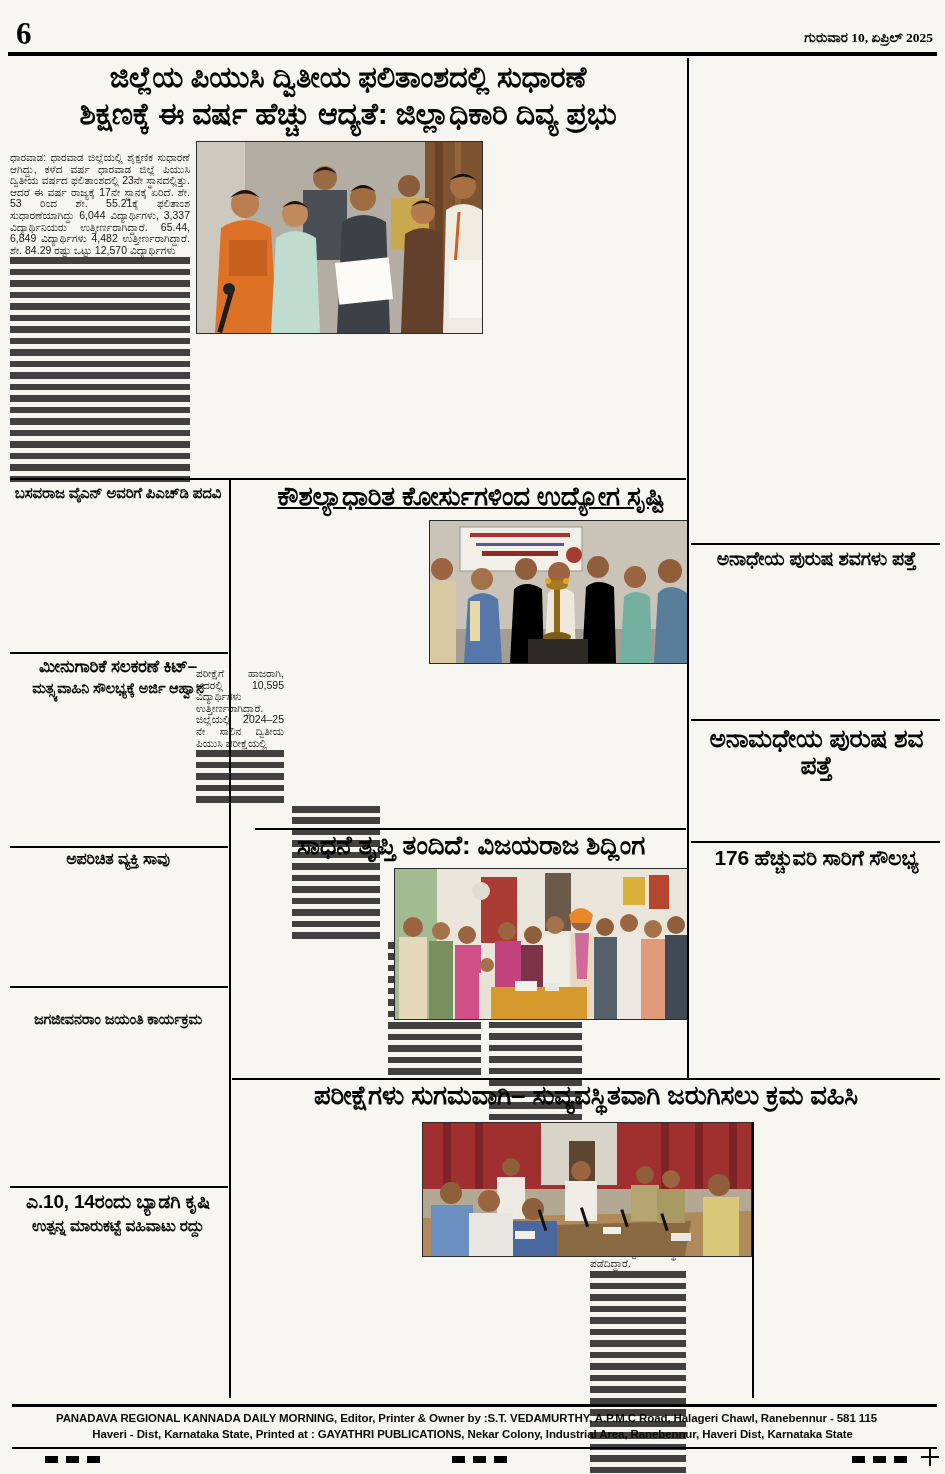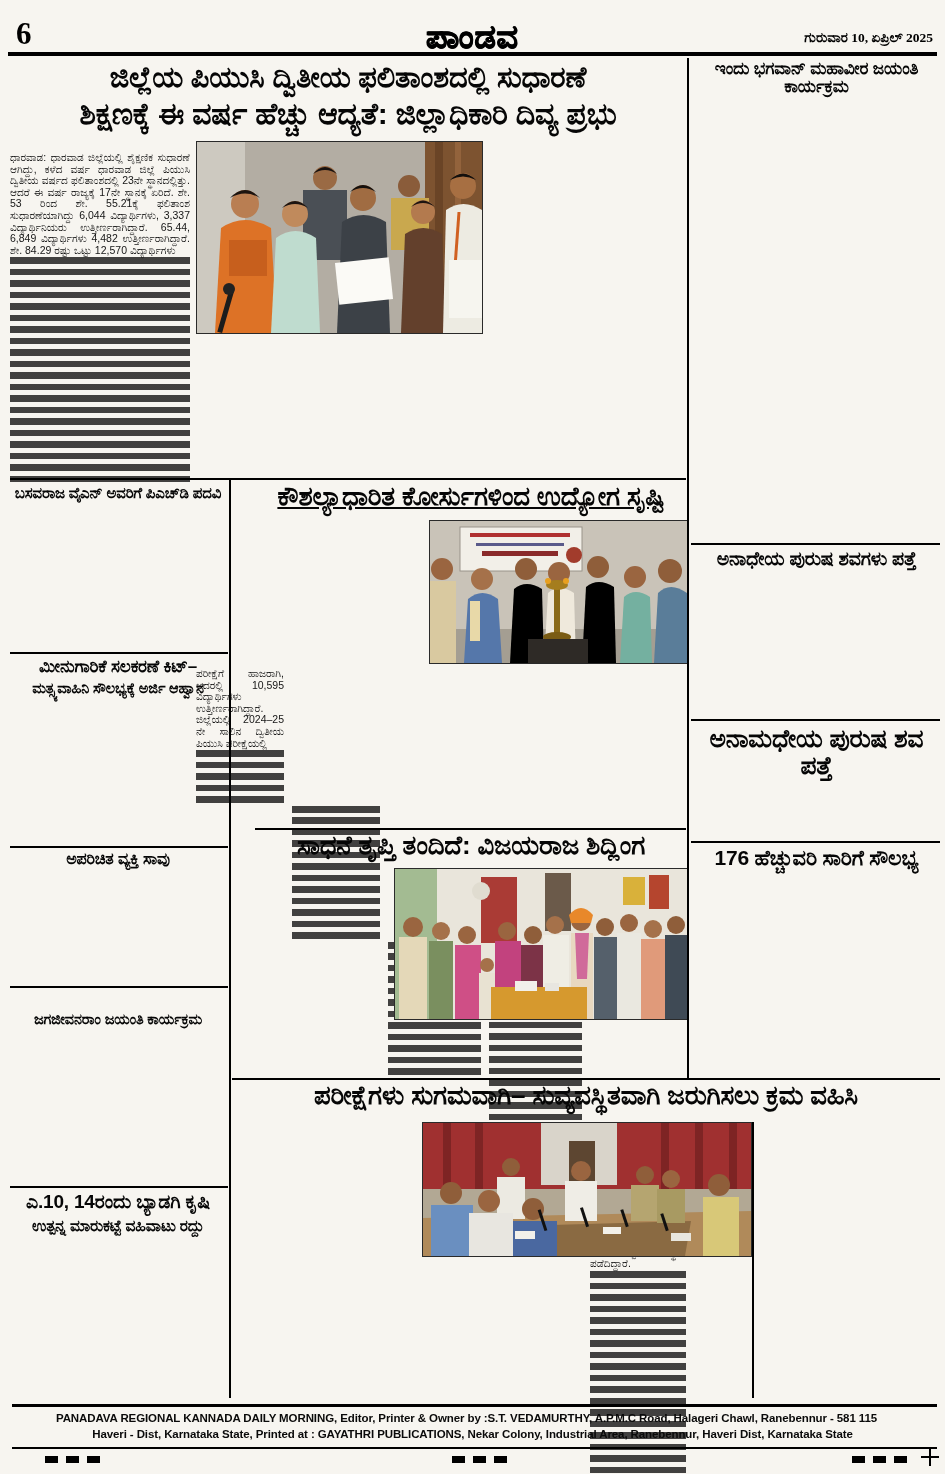--- a/index.html
+++ b/index.html
@@ -24,21 +24,20 @@
   .cross{width:18px;height:18px;
     background:linear-gradient(#000,#000) center/100% 2px no-repeat,
                linear-gradient(#000,#000) center/2px 100% no-repeat;}
 </style>
 </head>
 <body>
 
 <div id="page">
 
   <div class="abs pageno" style="left:16px;top:16px;">6</div>
-  <div class="abs masthead" style="left:0;right:0;top:18px;text-align:center;">ಪಾಂಡವ</div>
   <div class="abs dateline" style="right:12px;top:30px;">ಗುರುವಾರ 10, ಏಪ್ರಿಲ್ 2025</div>
   <div class="abs rule-h" style="left:8px;right:8px;top:52px;height:4px;"></div>
 
   <div class="abs headline" style="left:10px;top:62px;width:676px;font-size:29px;">ಜಿಲ್ಲೆಯ ಪಿಯುಸಿ ದ್ವಿತೀಯ ಫಲಿತಾಂಶದಲ್ಲಿ ಸುಧಾರಣೆ</div>
   <div class="abs headline" style="left:10px;top:98px;width:676px;font-size:30px;">ಶಿಕ್ಷಣಕ್ಕೆ ಈ ವರ್ಷ ಹೆಚ್ಚು ಆದ್ಯತೆ: ಜಿಲ್ಲಾಧಿಕಾರಿ ದಿವ್ಯ ಪ್ರಭು</div>
 
   <div class="abs body-block" style="left:10px;top:152px;width:180px;height:330px;">
     <p class="lead">ಧಾರವಾಡ: ಧಾರವಾಡ ಜಿಲ್ಲೆಯಲ್ಲಿ ಶೈಕ್ಷಣಿಕ ಸುಧಾರಣೆ ಆಗಿದ್ದು, ಕಳೆದ ವರ್ಷ ಧಾರವಾಡ ಜಿಲ್ಲೆ ಪಿಯುಸಿ ದ್ವಿತೀಯ ವರ್ಷದ ಫಲಿತಾಂಶದಲ್ಲಿ 23ನೇ ಸ್ಥಾನದಲ್ಲಿತ್ತು. ಆದರೆ ಈ ವರ್ಷ ರಾಜ್ಯಕ್ಕೆ 17ನೇ ಸ್ಥಾನಕ್ಕೆ ಏರಿದೆ. ಶೇ. 53 ರಿಂದ ಶೇ. 55.21ಕ್ಕೆ ಫಲಿತಾಂಶ ಸುಧಾರಣೆಯಾಗಿದ್ದು 6,044 ವಿದ್ಯಾರ್ಥಿಗಳು, 3,337 ವಿದ್ಯಾರ್ಥಿನಿಯರು ಉತ್ತೀರ್ಣರಾಗಿದ್ದಾರೆ. 65.44, 6,849 ವಿದ್ಯಾರ್ಥಿಗಳು 4,482 ಉತ್ತೀರ್ಣರಾಗಿದ್ದಾರೆ. ಶೇ. 84.29 ರಷ್ಟು ಒಟ್ಟು 12,570 ವಿದ್ಯಾರ್ಥಿಗಳು</p>
   </div>
 
@@ -190,21 +189,20 @@
       <circle cx="281" cy="56" r="9" fill="#8f5e3a"></circle>
         <rect x="270" y="66" width="22" height="84" fill="#3f4a55"></rect>
       <rect x="96" y="118" width="96" height="32" fill="#d6992e"></rect>
       <rect x="120" y="112" width="22" height="10" fill="#f2f0ea"></rect>
       <rect x="150" y="114" width="14" height="8" fill="#e8e6e0"></rect>
     </svg>
   </div>
 
   <div class="abs rule-v" style="left:687px;top:58px;height:1020px;"></div>
 
-  <div class="abs headline" style="left:693px;top:60px;width:247px;font-size:17px;">ಇಂದು ಭಗವಾನ್ ಮಹಾವೀರ ಜಯಂತಿ ಕಾರ್ಯಕ್ರಮ</div>
 
   <div class="abs rule-h" style="left:691px;width:249px;top:543px;height:1.5px;"></div>
 
   <div class="abs headline" style="left:693px;top:549px;width:247px;font-size:19px;">ಅನಾಧೇಯ ಪುರುಷ ಶವಗಳು ಪತ್ತೆ</div>
 
   <div class="abs rule-h" style="left:691px;width:249px;top:719px;height:1.5px;"></div>
 
   <div class="abs headline" style="left:693px;top:725px;width:247px;font-size:25px;">ಅನಾಮಧೇಯ ಪುರುಷ ಶವ ಪತ್ತೆ</div>
 
   <div class="abs rule-h" style="left:691px;width:249px;top:841px;height:1.5px;"></div>

